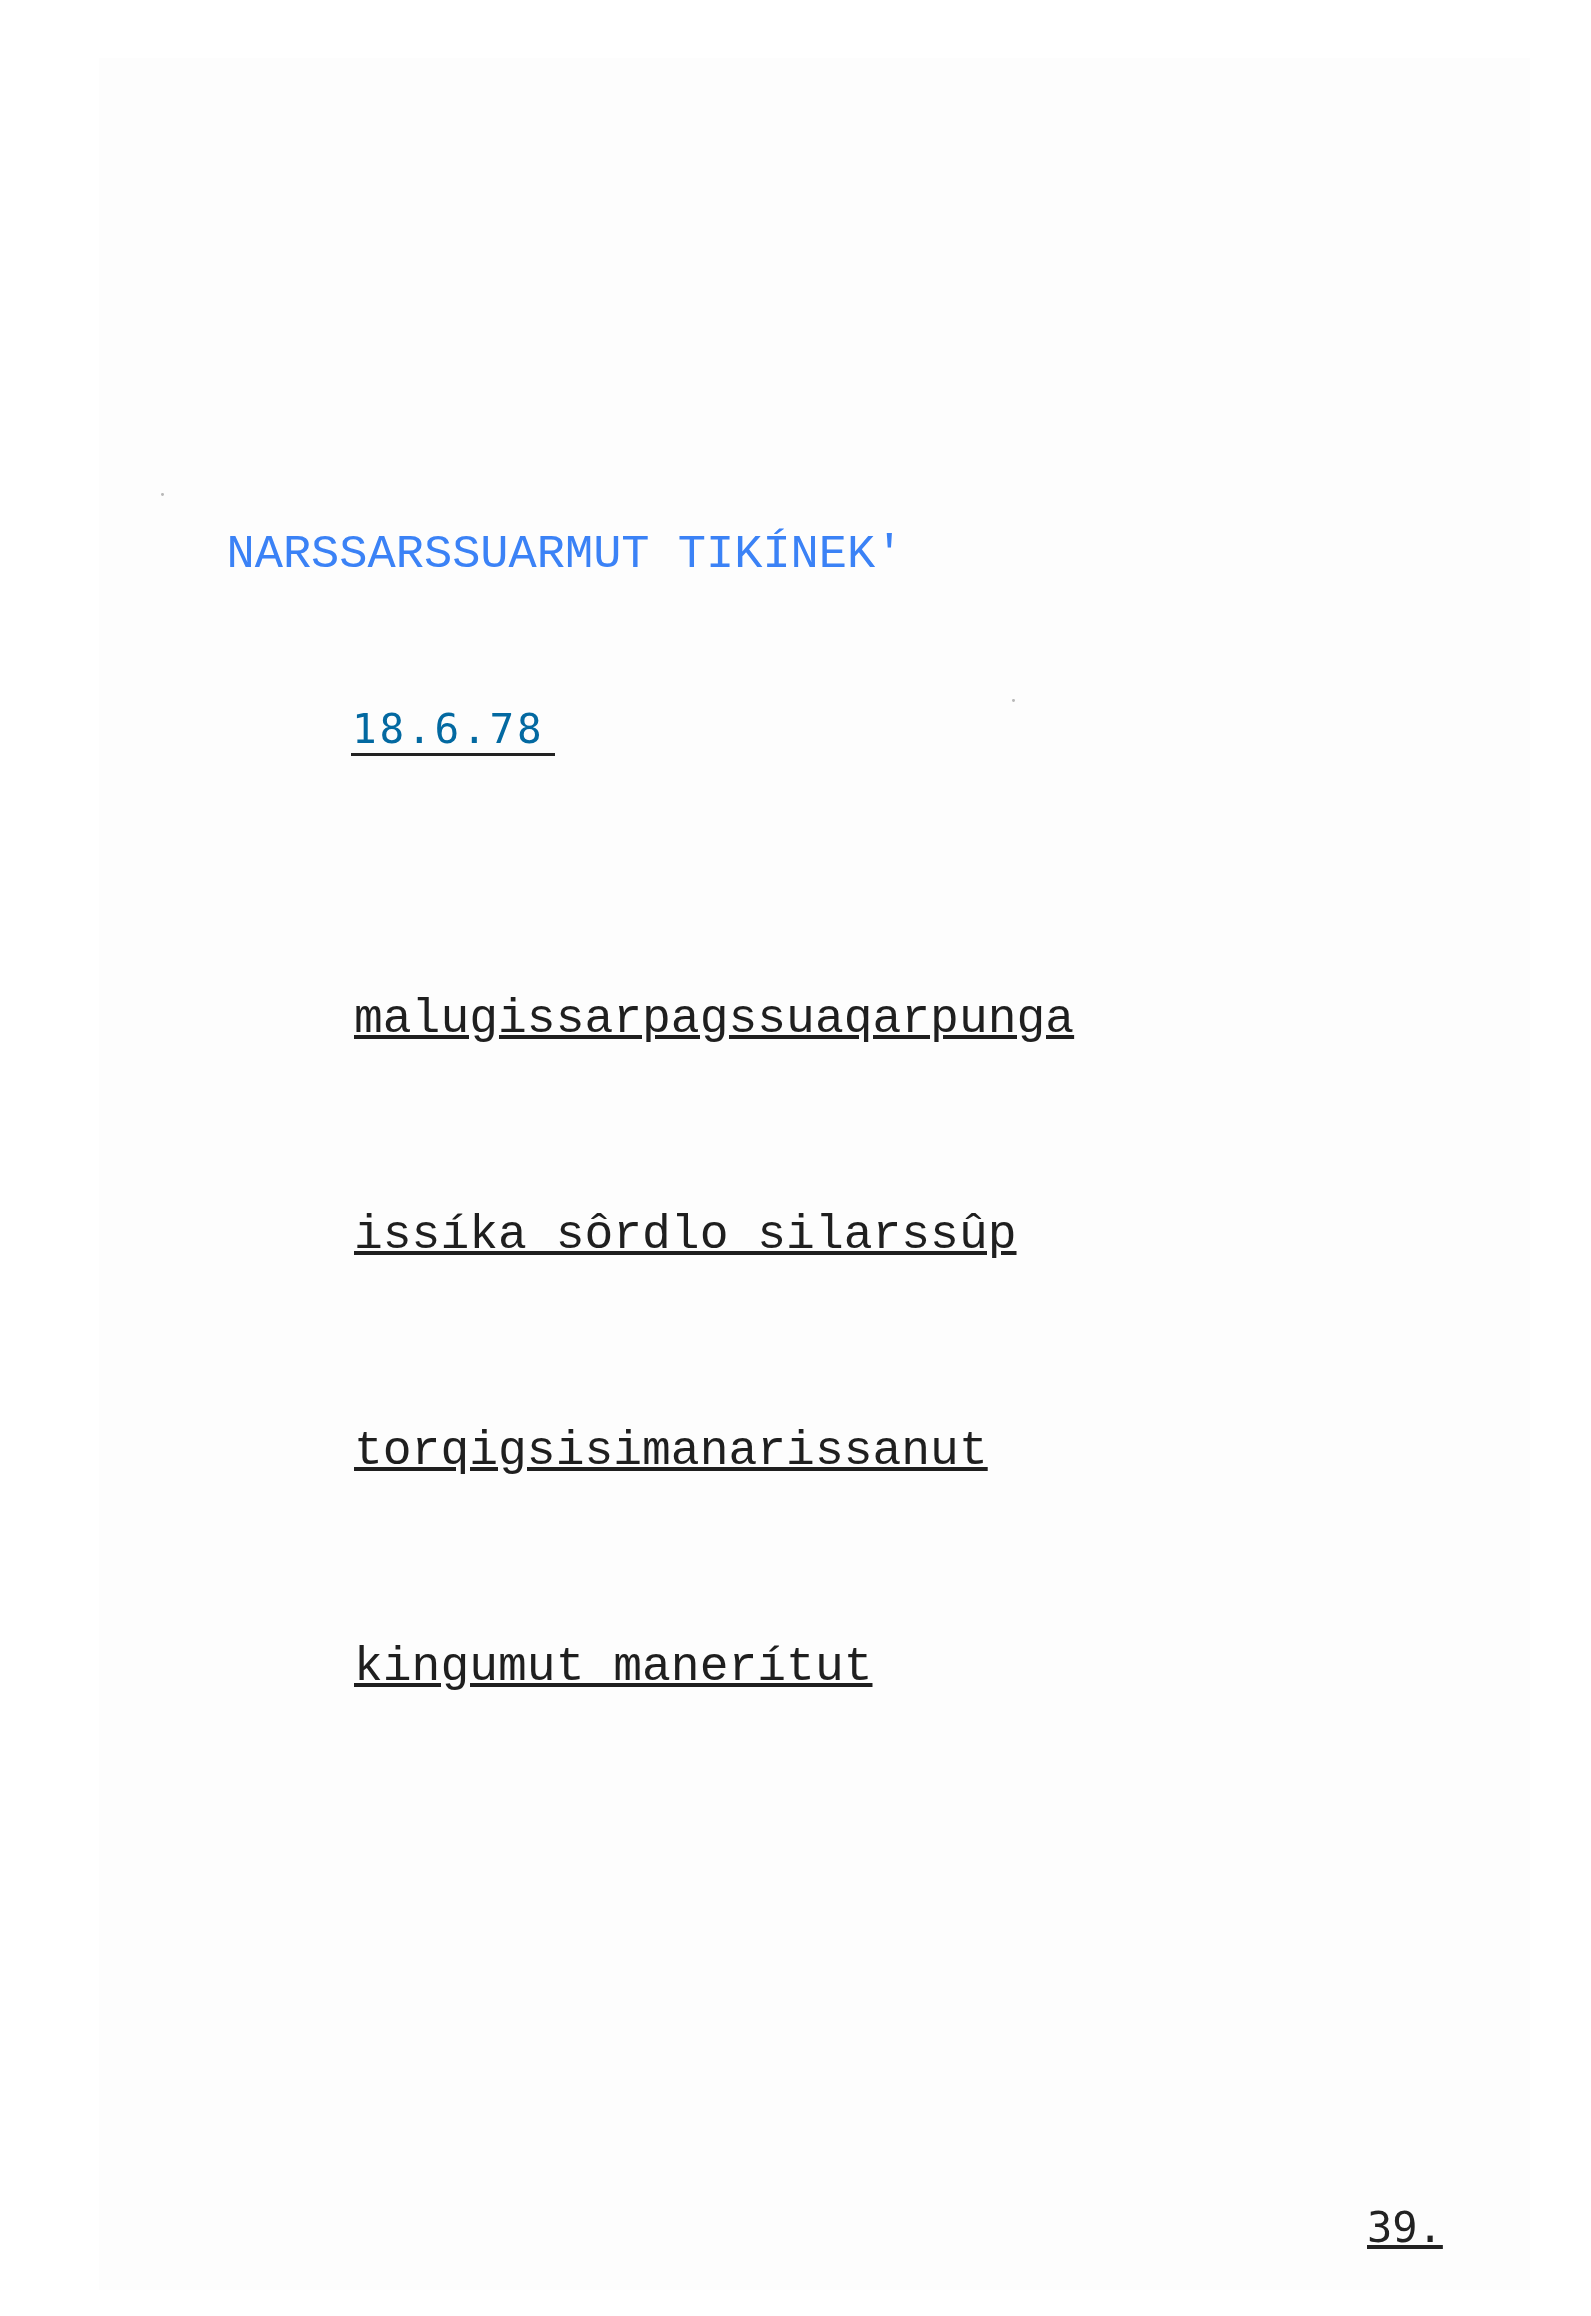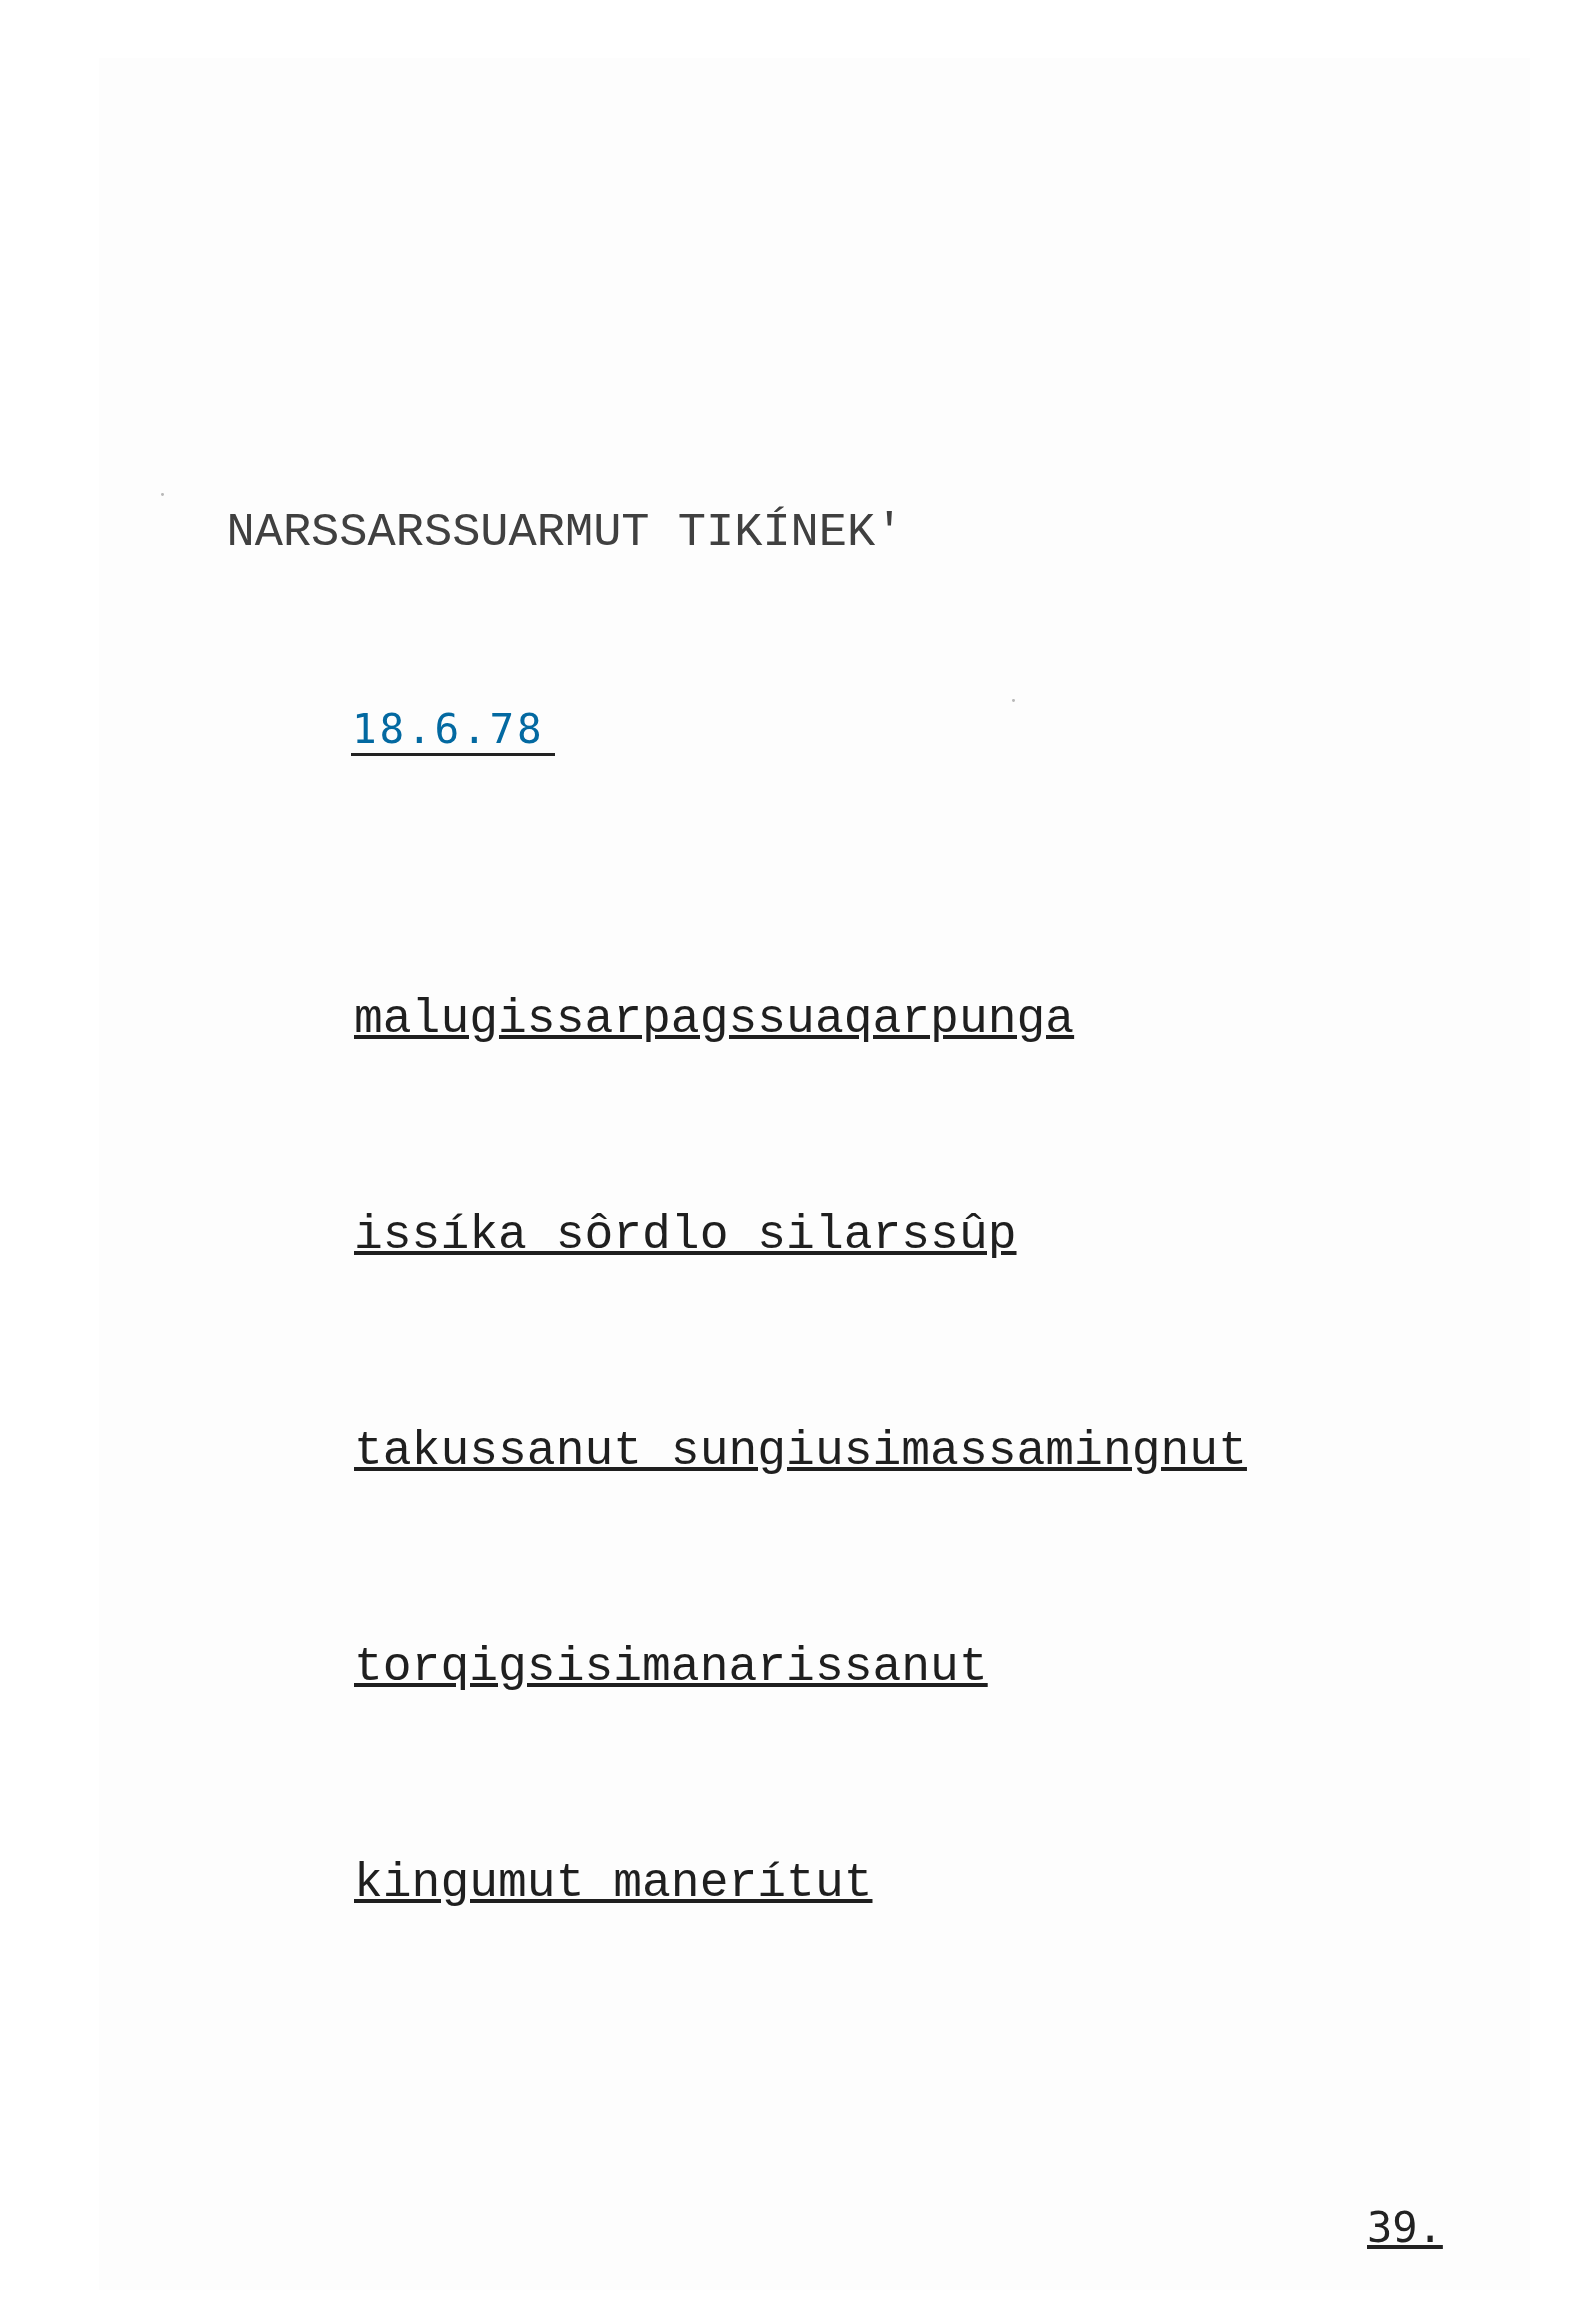--- a/index.html
+++ b/index.html
@@ -19,26 +19,26 @@
       position: absolute;
       left: 99px;
       top: 58px;
       width: 1431px;
       height: 2232px;
       background: #fdfdfd;
     }
     .title {
       position: absolute;
       left: 203px;
-      top: 445px;
+      top: 467px;
       font-size: 47px;
       line-height: 56px;
       letter-spacing: 0px;
       white-space: pre;
-      color: #404040;
+      color: #3b82f6;
       font-family: "Liberation Serif", "DejaVu Serif", serif;
     }
     .title-inner {
       font-family: "Liberation Mono", "DejaVu Sans Mono", monospace;
     }
     .date {
       position: absolute;
       left: 352px;
       top: 701px;
       font-size: 47px;
@@ -105,21 +105,20 @@
 <div class="title">
   <span class="title-inner">NARSSARSSUARMUT TIKÍNEK'</span>
 </div>
 
 <div class="date">18.6.78</div>
 <div class="date-underline"></div>
 
 <ul class="poem">
   <li>malugissarpagssuaqarpunga</li>
   <li>issíka sôrdlo silarssûp</li>
-  <li>takussanut sungiusimassamingnut</li>
   <li>torqigsisimanarissanut</li>
   <li>kingumut manerítut</li>
   
   
   
   
   
   
   
   

